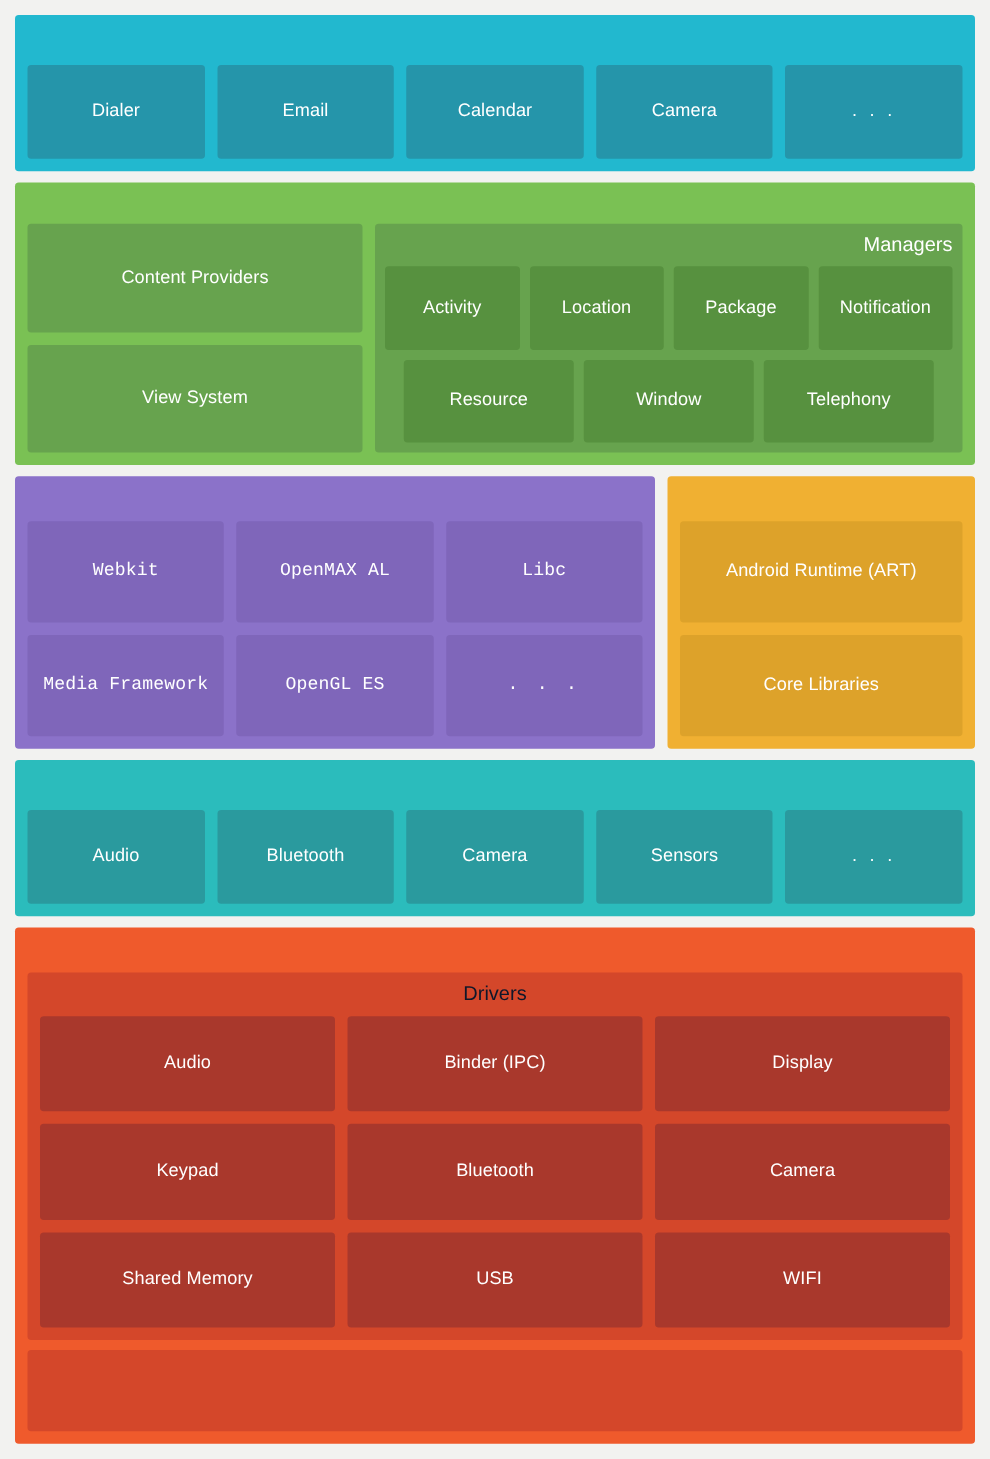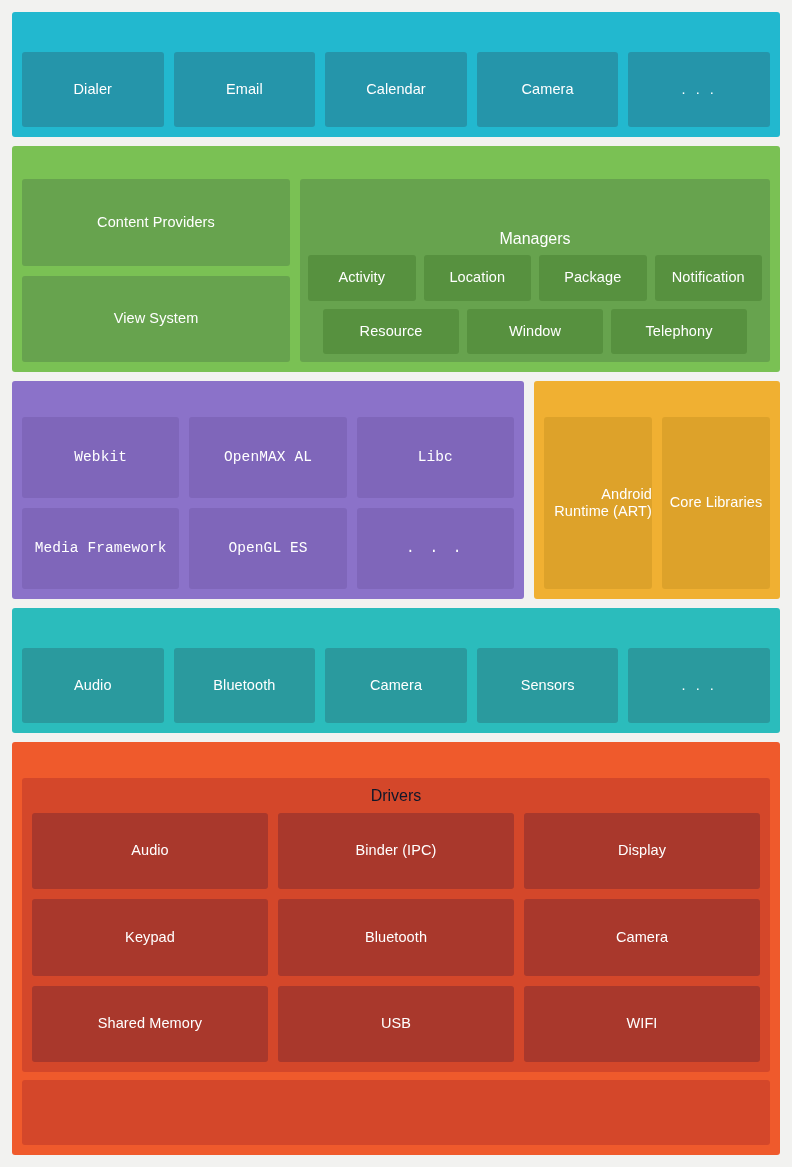--- a/index.html
+++ b/index.html
@@ -88,23 +88,22 @@
     background: #67a34e;
     border-radius: 3px;
     box-sizing: border-box;
     padding: 6px 8px 8px 8px;
     display: flex;
     flex-direction: column;
   }
   .fw-right-title {
     color: #ffffff;
     font-size: 16px;
-    text-align: center;
+    text-align: right;
     padding: 3px 0 7px 0;
-    margin-top: 42px;
   }
   .mgr-rows {
     flex: 1;
     display: flex;
     flex-direction: column;
     gap: 8px;
   }
   .mgr-row {
     display: flex;
     gap: 8px;
@@ -140,21 +139,21 @@
     background: #7f66ba;
     flex: 1;
   }
   .runtime {
     background: #f0b032;
     border-radius: 3px;
     box-sizing: border-box;
     flex: 1;
     padding: 36px 10px 10px 10px;
     display: flex;
-    flex-direction: row;
+    flex-direction: column;
     gap: 10px;
   }
   .runtime .cell {
     background: #dda22a;
     flex: 1;
   }
 
   
   .hal {
     background: #2bbcbc;

